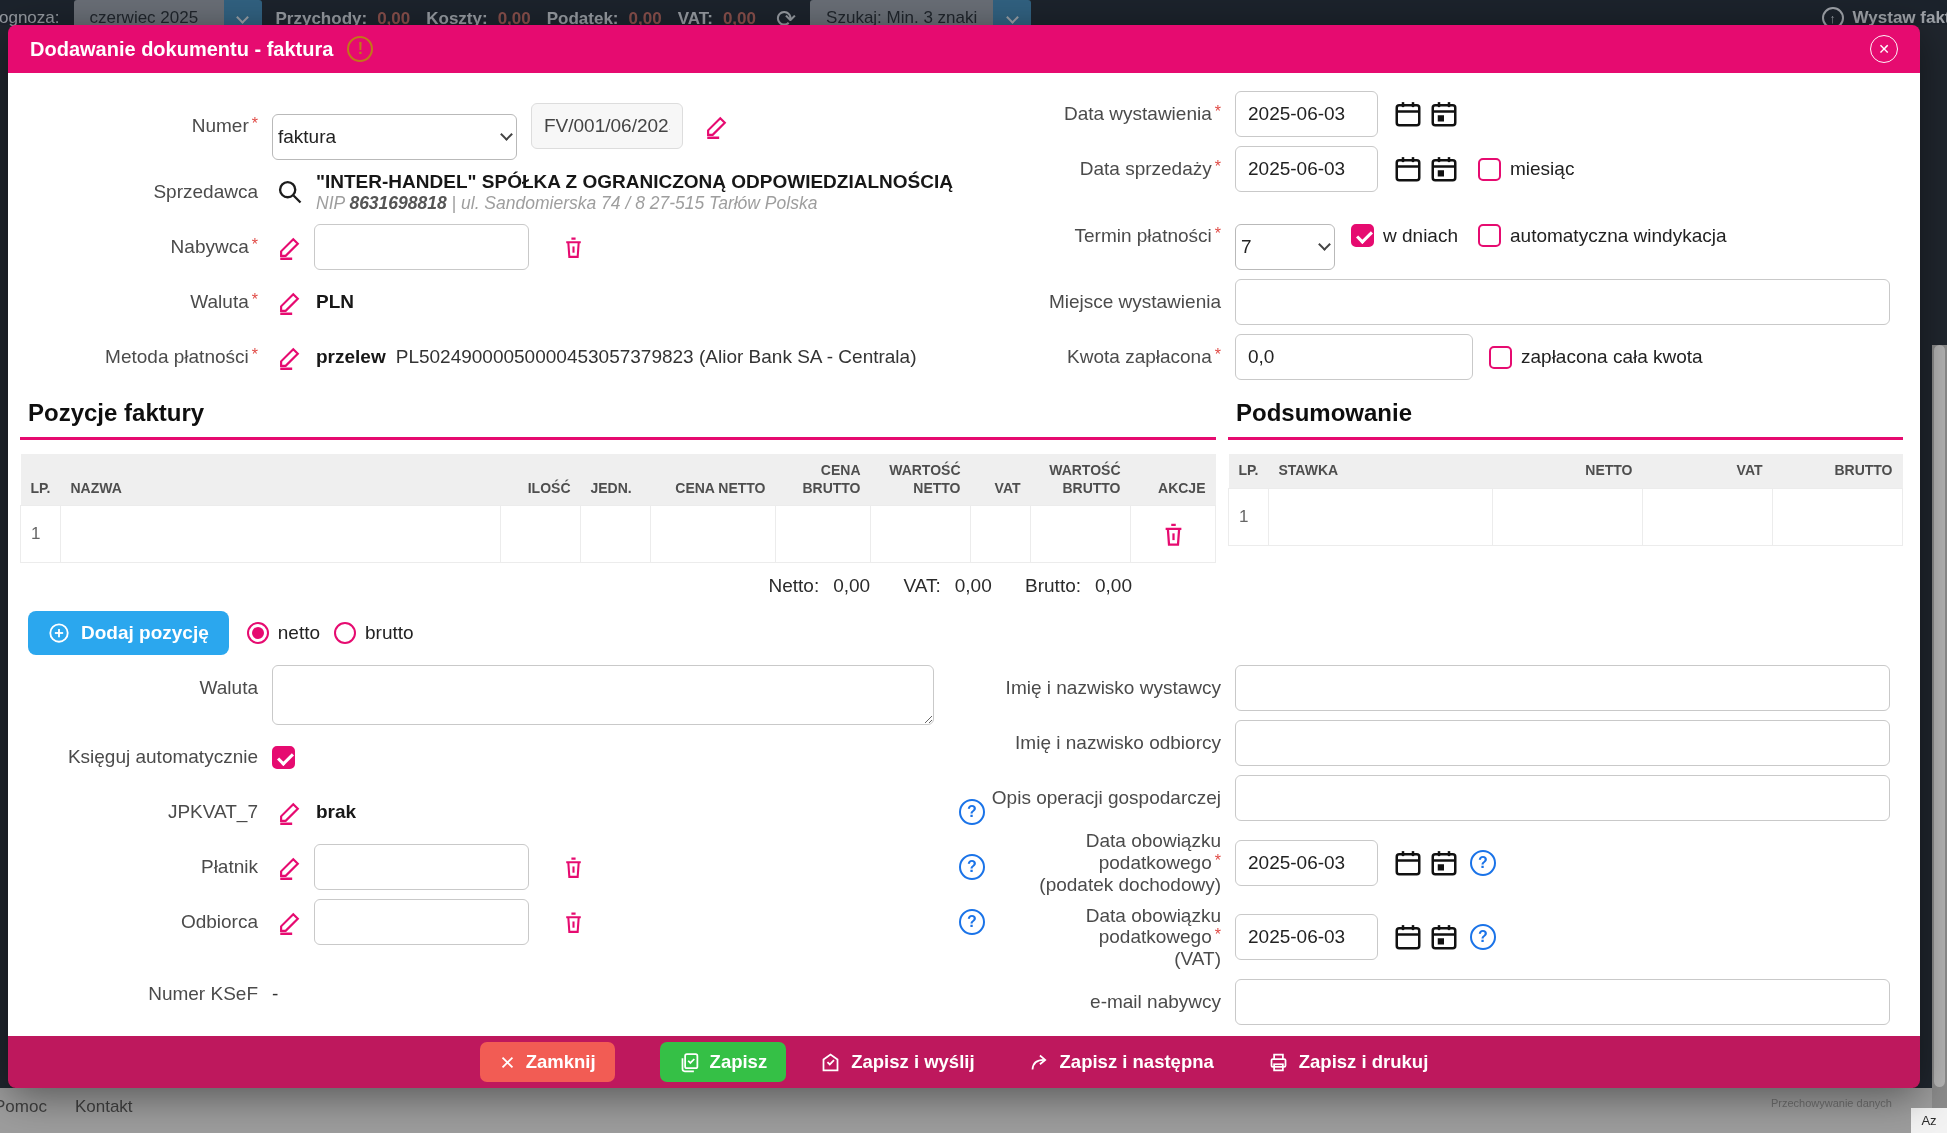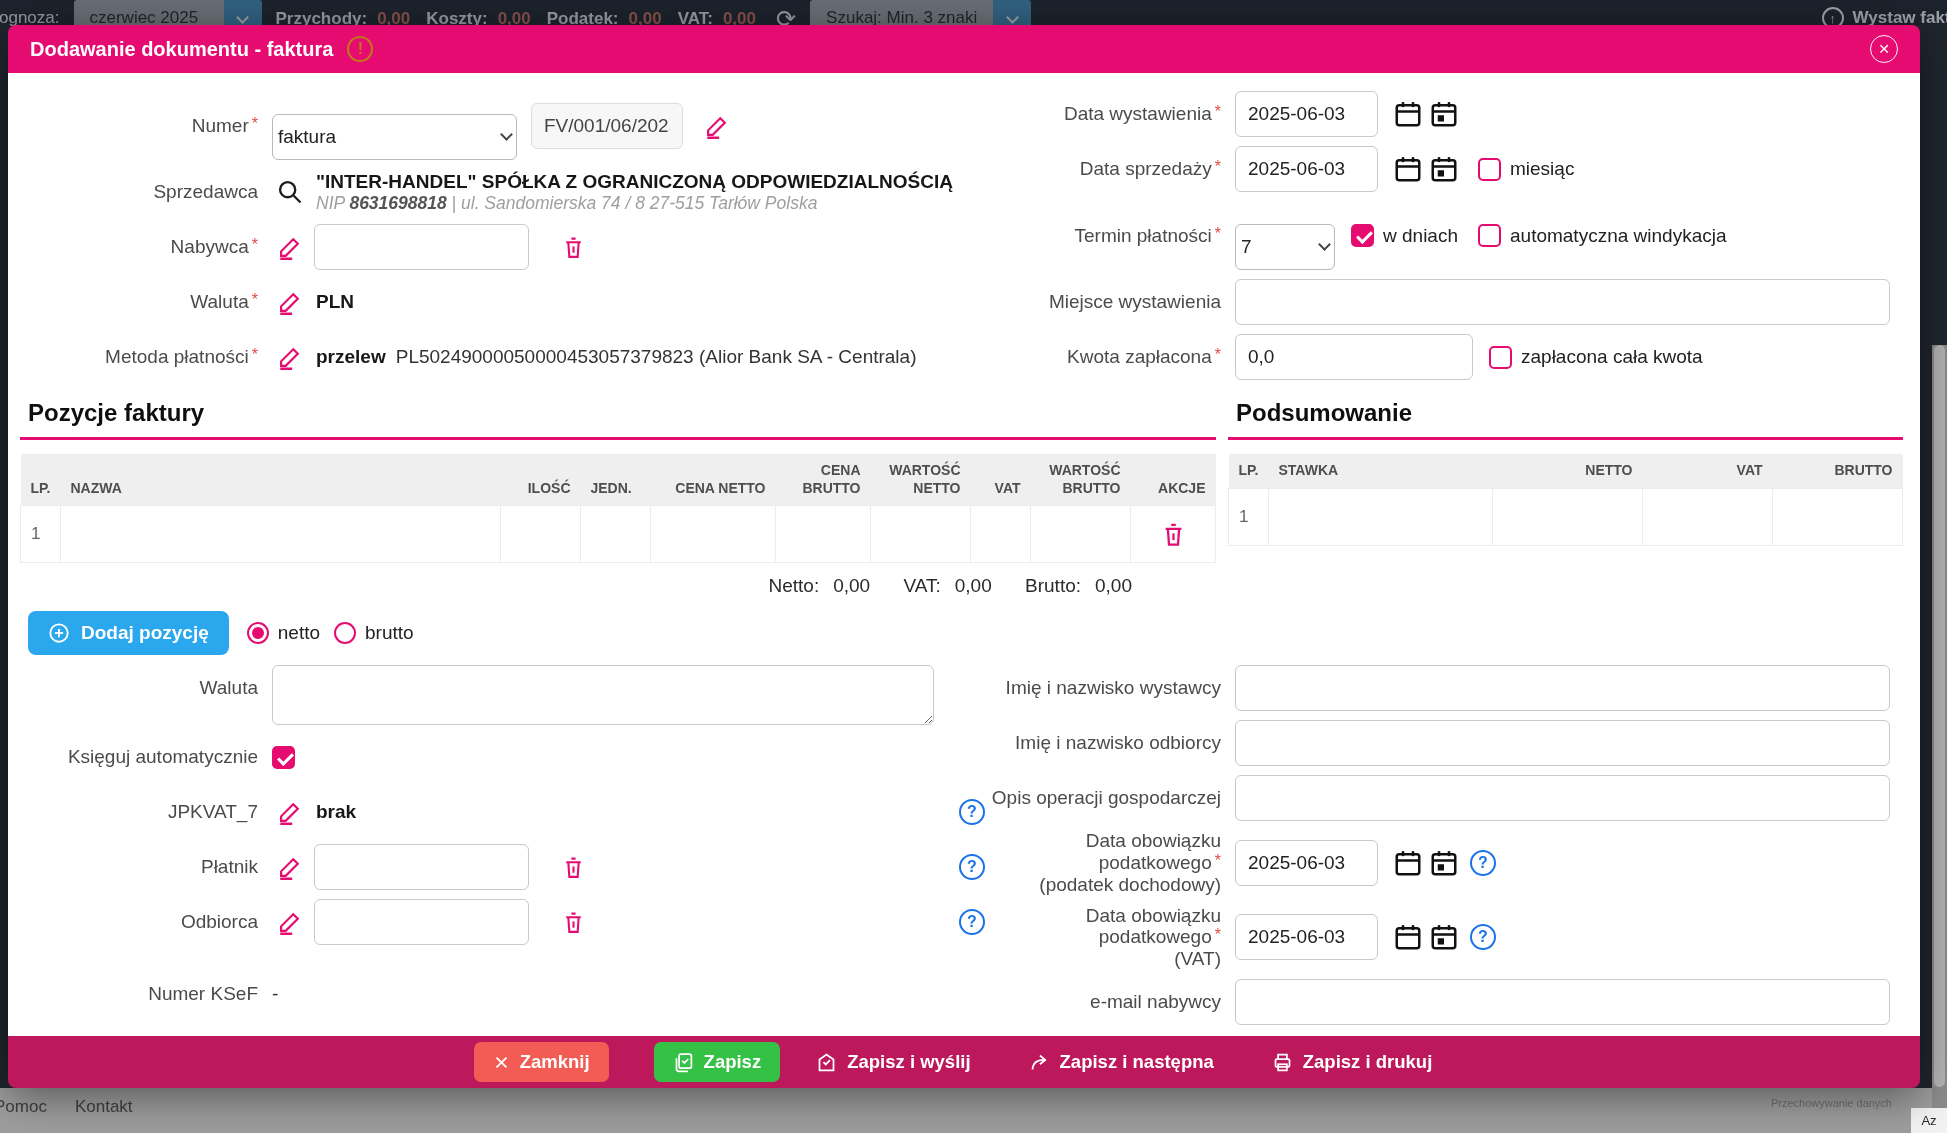--- a/index.html
+++ b/index.html
@@ -90,21 +90,21 @@
   
   .uwagi-ta { width:662px; height:60px; border:1px solid #c9c9c9; border-radius:6px; font-size:19px; padding:8px 12px; resize:both; font-family:"Liberation Sans",sans-serif; }
   .help { width:26px; height:26px; border:2px solid #1a73e8; border-radius:50%; color:#1a73e8; font-size:16px; font-weight:bold; display:flex; align-items:center; justify-content:center; cursor:pointer; flex:0 0 auto; }
   .push-r { margin-left:auto; }
   .wide-inp { width:655px; }
   .ksef-row { margin-top:26px; }
 
   .footer-btn { height:40px; border-radius:7px; display:inline-flex; align-items:center; gap:10px; padding:0 19px; font-size:18.5px; font-weight:bold; color:#fff; cursor:pointer; border:none; font-family:"Liberation Sans",sans-serif; background:transparent; }
   .footer-btn.red { background:#f25c54; }
   .footer-btn.green { background:#35c046;margin-left:31px; }
-  .footer-btn.ghost { border:3px solid #be185d; margin-left:0; }
+  .footer-btn.ghost { border:1px solid #be185d; margin-left:0; }
   .gap-before { margin-left:24px; }
   svg { display:block; }
 </style>
 </head>
 <body>
 
 <div class="bg-top">
   <div class="bg-top-inner">
     <span class="bg-label">Prognoza:</span>
     <div class="bg-select">

